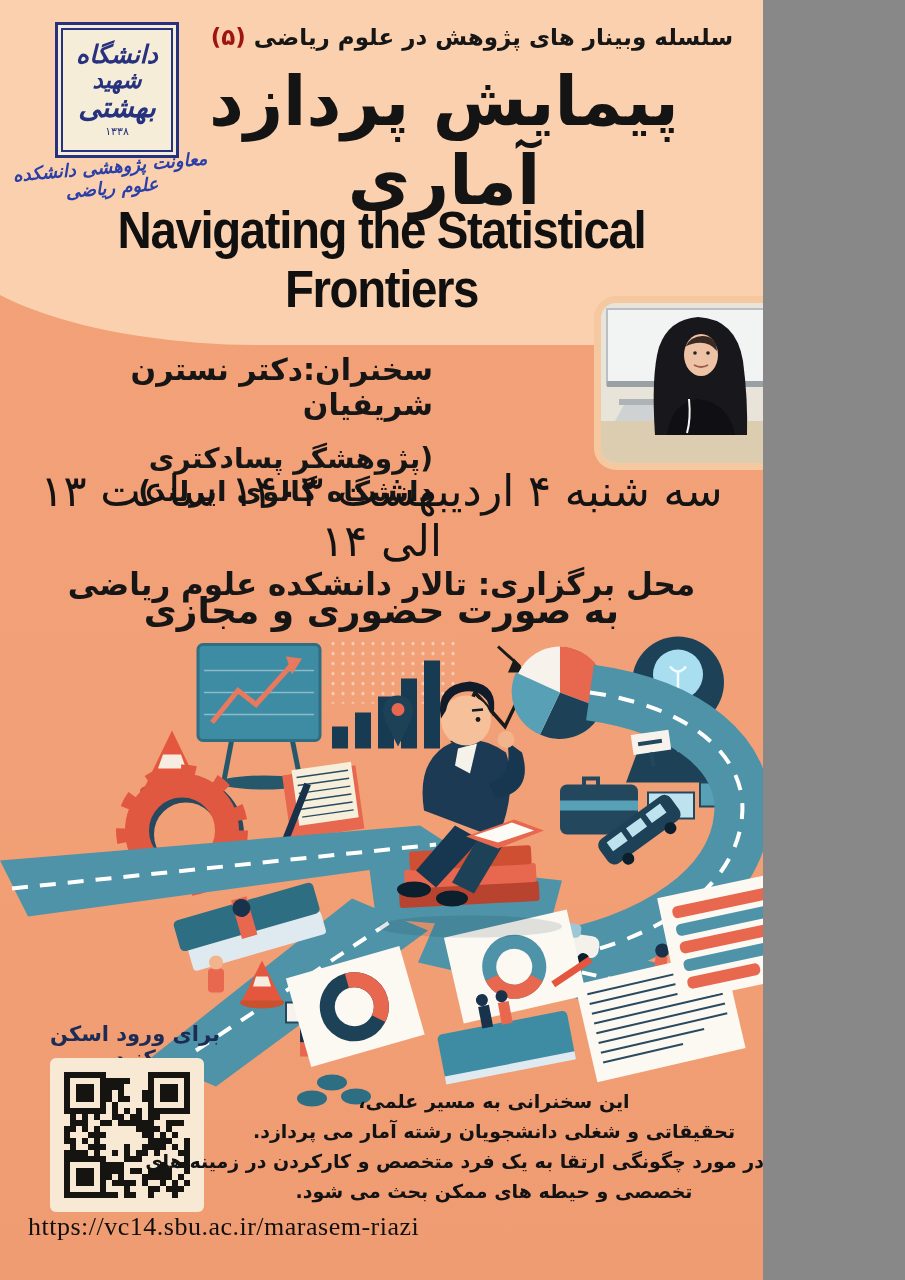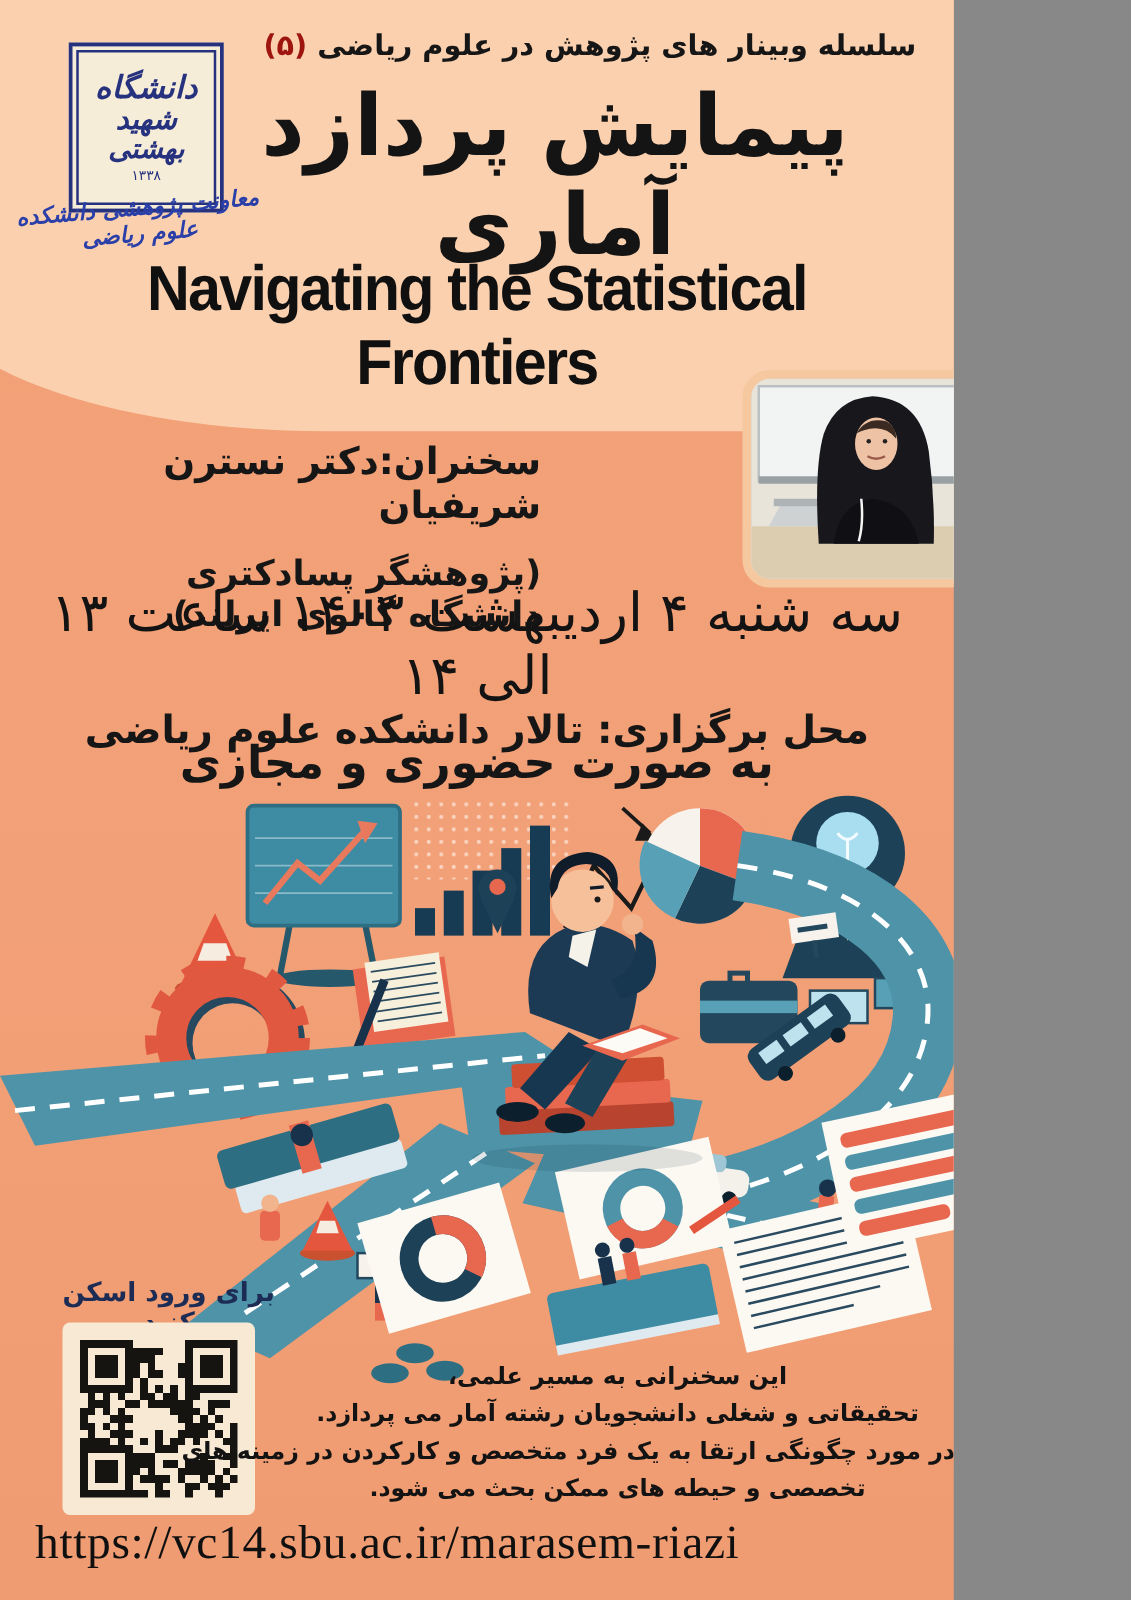--- a/index.html
+++ b/index.html
@@ -7,23 +7,23 @@
     background:linear-gradient(180deg,#f3a278 0%,#f2a077 55%,#f09c72 100%);
     font-family:"DejaVu Sans",sans-serif;color:#161616;}
   
   .top-panel{position:absolute;left:-60px;top:-60px;width:1030px;height:405px;
     background:#fbd0ae;border-radius:0 0 150px 320px / 0 0 70px 120px;}
   .series{position:absolute;top:24px;right:30px;font-size:23px;font-weight:bold;direction:rtl;}
   .series .num{color:#9e150f;}
   
   .emblem{position:absolute;left:55px;top:22px;width:118px;height:130px;background:#f6edd9;
     border:3px solid #27327f;box-shadow:inset 0 0 0 3px #f6edd9, inset 0 0 0 5px #27327f;
-    display:flex;flex-direction:column;align-items:center;justify-content:center;color:#27327f;margin-top:12px;}
+    display:flex;flex-direction:column;align-items:center;justify-content:center;color:#27327f;}
   .emblem .l{font-weight:bold;font-style:italic;line-height:1.05;}
-  .emblem .l1{font-size:25px;} .emblem .l2{font-size:23px;} .emblem .l3{font-size:22px;}
+  .emblem .l1{font-size:25px;} .emblem .l2{font-size:23px;} .emblem .l3{font-size:28px;}
   .emblem .yr{font-size:11px;margin-top:3px;letter-spacing:2px;}
   .dept{position:absolute;left:0px;top:156px;width:222px;text-align:center;color:#2a3fa8;
     font-size:18px;font-weight:bold;font-style:italic;transform:rotate(-5deg);direction:rtl;}
   .title-fa{position:absolute;top:62px;left:140px;right:15px;text-align:center;direction:rtl;
     font-size:68px;font-weight:bold;color:#141414;}
   .title-en{position:absolute;top:201px;left:0;right:0;text-align:center;font-size:51px;
     font-weight:bold;letter-spacing:-1.5px;transform:scaleX(.93);color:#101010;
     font-family:"Liberation Sans",sans-serif;}
   
   .photo{position:absolute;left:594px;top:296px;width:194px;height:160px;
@@ -39,21 +39,21 @@
     font-size:36px;font-weight:bold;}
   .illu{position:absolute;left:0;top:628px;width:905px;height:490px;}
   .qr-label{position:absolute;left:26px;top:1022px;width:218px;text-align:center;direction:rtl;
     font-size:21px;font-weight:bold;color:#1c2c55;}
   .qr-box{position:absolute;left:50px;top:1058px;width:154px;height:154px;background:#f7e9d3;
     border-radius:6px;display:flex;align-items:center;justify-content:center;}
   .desc{position:absolute;right:4px;top:1086px;width:530px;display:flex;flex-direction:column;
     align-items:center;direction:rtl;font-size:19px;font-weight:bold;line-height:30px;color:#131313;}
   .desc div{white-space:nowrap;}
   .url{position:absolute;left:28px;top:1212px;font-family:"Liberation Serif",serif;
-    font-size:38px;color:#101010;letter-spacing:.5px;}
+    font-size:26px;color:#101010;letter-spacing:.5px;}
 </style>
 </head>
 <body>
 
 <div class="poster">
 
   <div class="top-panel"></div>
 
   <div class="series" dir="rtl">
     <span>سلسله وبینار های پژوهش در علوم ریاضی</span>

